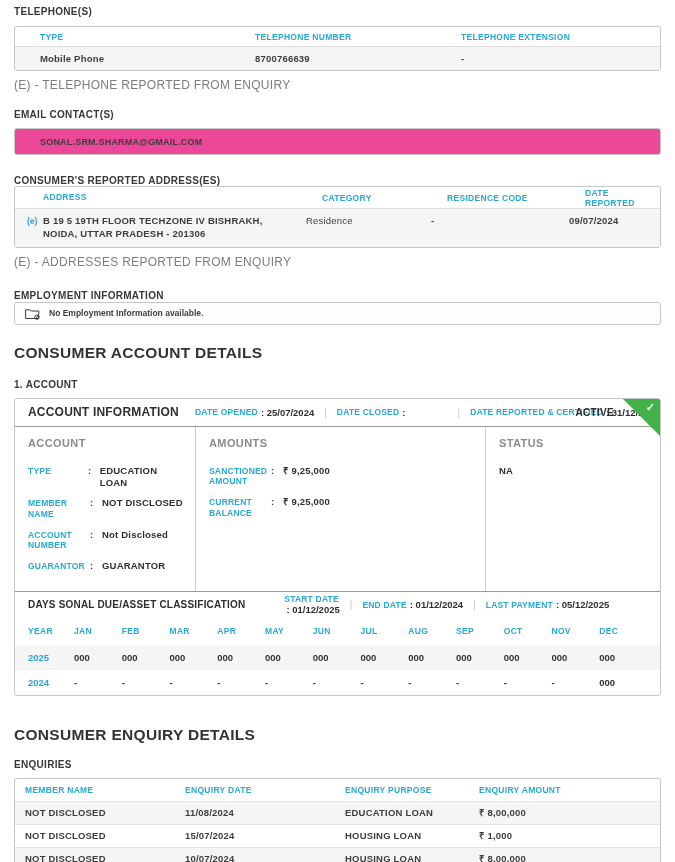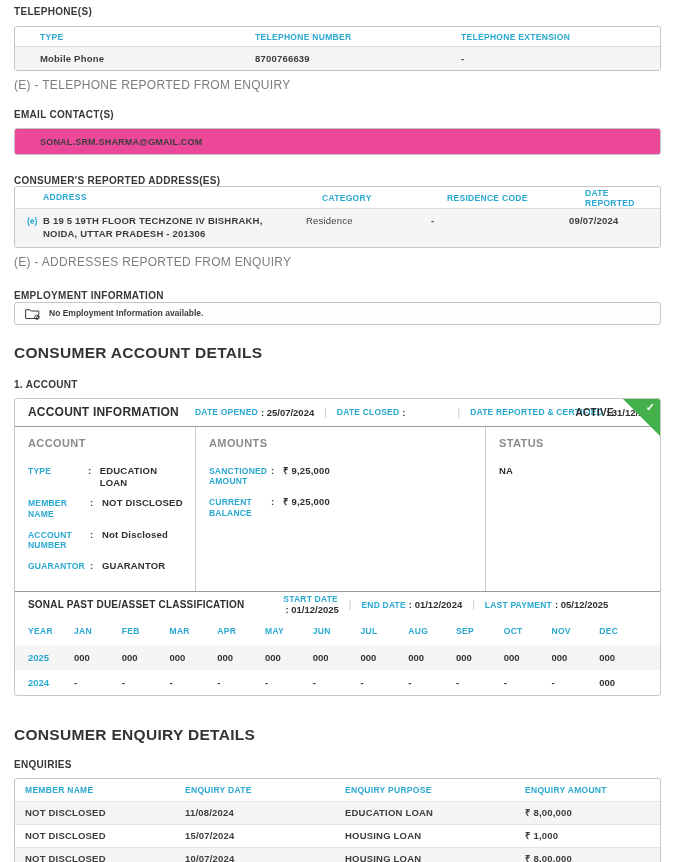--- a/index.html
+++ b/index.html
@@ -105,21 +105,21 @@
   .dpd-row { display: flex; align-items: center; height: 25px; padding: 0 13px; }
   .dpd-c { flex: 1; font-size: 9.5px; font-weight: 700; color: #333; }
   .dpd-year-c { width: 46px; flex: none; }
   .dpd-year-link { color: #29a8d2; font-size: 9.5px; font-weight: 700; }
   .dpd-grid-head .dpd-c { color: #29a8d2; font-size: 8.5px; letter-spacing: 0.3px; }
   .dpd-row-2025 { background: #f5f5f6; }
 
   
   .enq-head { height: 22px; padding-left: 10px; }
   .enq-row  { height: 23px; padding-left: 10px; border-top: 1px solid #e3e3e3; }
-  .enq-c1 { width: 160px; } .enq-c2 { width: 160px; } .enq-c3 { width: 180px; } .enq-c4 { flex: 1; }
+  .enq-c1 { width: 160px; } .enq-c2 { width: 160px; } .enq-c3 { width: 134px; } .enq-c4 { flex: 1; }
 
   
   .mt-tel-box { margin-top: 9px; }
   .mt-fn1 { margin-top: 7px; }
   .mt-email-h { margin-top: 17px; }
   .mt-addr-h { margin-top: 20px; }
   .mt-addr-box { }
   .mt-emp-h { margin-top: 21px; }
   .mt-cad-h { margin-top: 19px; }
   .mt-acc1-h { margin-top: 17px; }
@@ -248,21 +248,21 @@
       </div>
       <div class="acct-col acct-col-3">
         <div class="grp-title">STATUS</div>
         <div class="fld">
           <span class="fval">NA</span>
         </div>
       </div>
     </div>
 
     <div class="dpd-head">
-      <span class="dpd-title">SONAL PAST DUE/ASSET CLASSIFICATION</span>
+      <span class="dpd-title">DAYS SONAL DUE/ASSET CLASSIFICATION</span>
       <span class="hdate" style="margin-left:38px;flex-direction:column;">
         <span class="lbl">START DATE</span>
         <span class="val">: 01/12/2025</span>
       </span>
       <span class="hsep">|</span>
       <span class="hdate">
         <span class="lbl">END DATE</span>
         <span class="val">: 01/12/2024</span>
       </span>
       <span class="hsep">|</span>

